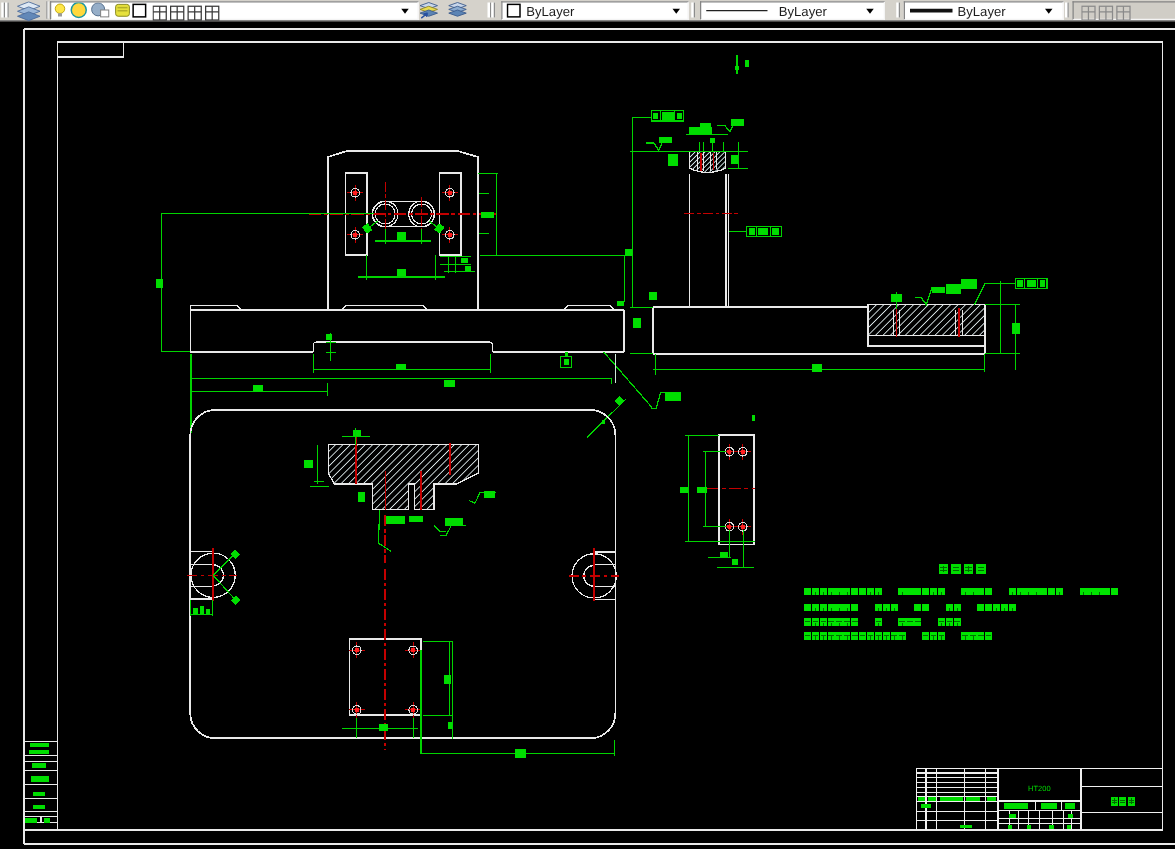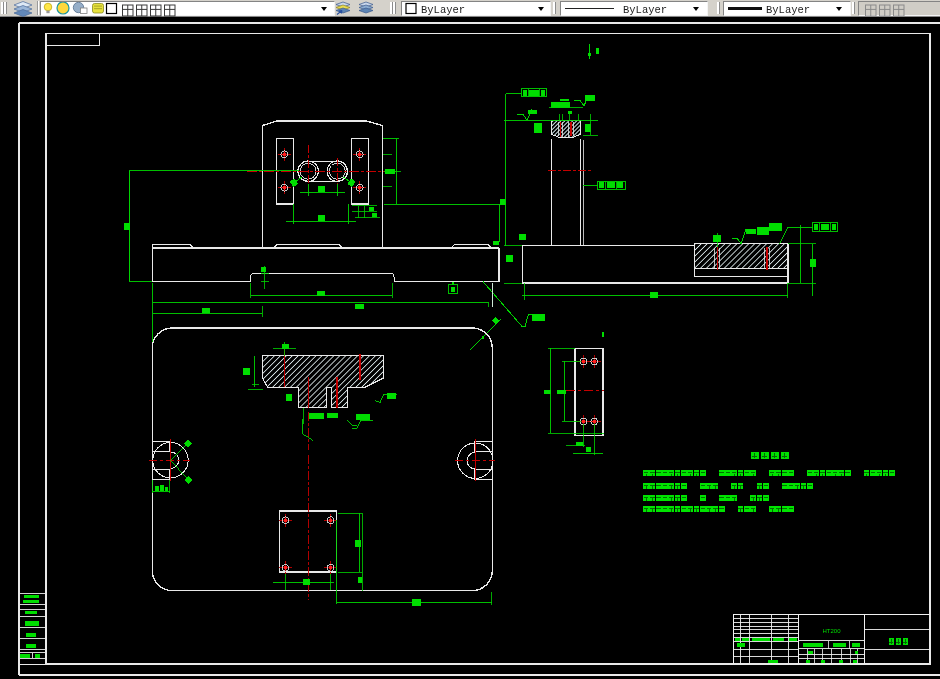--- a/index.html
+++ b/index.html
@@ -1,20 +1,20 @@
 <!DOCTYPE html>
 <html><head><meta charset="utf-8"><style>
 html,body{margin:0;padding:0;background:#000;width:940px;height:679px;overflow:hidden}
 #wrap{position:relative;width:940px;height:679px;font-family:"Liberation Sans",sans-serif}
 #tb{position:absolute;left:0;top:0;width:940px;height:17px;background:#d5d2cb;border-bottom:1px solid #868686;box-sizing:border-box}
 .grip{position:absolute;top:2px;width:2px;height:12px;background:#fff;border-right:1px solid #8c8c8c}
 .sep{position:absolute;top:1px;width:1px;height:14px;background:#9a9a9a;border-right:1px solid #fff}
 .combo{position:absolute;top:1px;height:13px;background:#fff;border:1px solid;border-color:#848484 #f4f4f4 #f4f4f4 #848484}
 .combo.dis{background:#d0cdc6}
-.ct{position:absolute;top:1.5px;font-size:10.5px;color:#1c1c1c;font-family:Liberation Mono, monospace}
+.ct{position:absolute;top:1.5px;font-size:10.5px;color:#1c1c1c;font-family:Liberation Sans, sans-serif}
 .dar{position:absolute;top:5px;width:0;height:0;border-left:3.5px solid transparent;border-right:3.5px solid transparent;border-top:4px solid #000}
 svg{display:block}
 </style></head><body>
 <div id="wrap">
 <svg width="940" height="679" viewBox="0 0 940 679" shape-rendering="crispEdges" style="position:absolute;left:0;top:0">
 <rect x="0" y="0" width="940" height="679" fill="#000"></rect>
 <defs>
 <pattern id="h1" patternUnits="userSpaceOnUse" width="2.8" height="2.8" patternTransform="rotate(45)">
  <line x1="0" y1="0" x2="0" y2="2.8" stroke="#d8f0f4" stroke-width="1.2"></line>
         </pattern>

